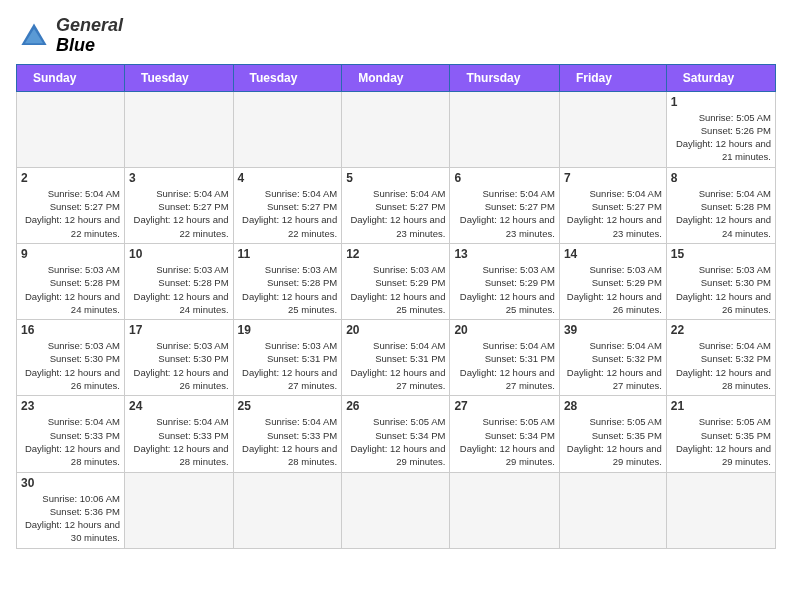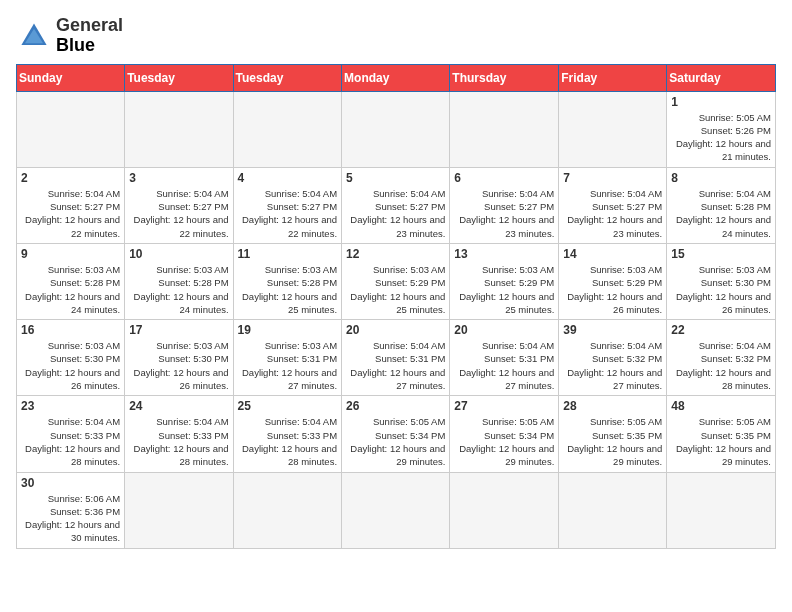--- a/index.html
+++ b/index.html
@@ -13,20 +13,21 @@
     .header {
       display: flex;
       justify-content: space-between;
       align-items: flex-start;
       margin-bottom: 8px;
     }
     .logo {
       display: flex;
       align-items: center;
       gap: 4px;
+      font-style: italic;
     }
     .logo-text {
       font-size: 18px;
       font-weight: bold;
       color: #333;
       line-height: 1.1;
     }
     .logo-text span {
       color: #000000;
     }
@@ -45,25 +46,25 @@
     .location {
       font-size: 14px;
       color: #555;
     }
     .calendar {
       width: 100%;
       border-collapse: collapse;
       border: 1px solid #ccc;
     }
     .calendar th {
-      background: #ef4444;
+      background: #8b5cf6;
       color: #fff;
       font-size: 12px;
       font-weight: bold;
-      padding: 6px 2px;
+      padding: 6px 16px;
       text-align: left;
       border: 1px solid #2a6aaf;
     }
     .calendar td {
       vertical-align: top;
       font-size: 10px;
       color: #333;
       border: 1px solid #ccc;
       padding: 3px 4px;
       width: 113px;
@@ -298,30 +299,30 @@
 Sunset: 5:34 PM
 Daylight: 12 hours and 29 minutes.</div>
         </td>
         <td>
           <div class="day-num">28</div>
           <div class="day-info">Sunrise: 5:05 AM
 Sunset: 5:35 PM
 Daylight: 12 hours and 29 minutes.</div>
         </td>
         <td>
-          <div class="day-num">48</div>
+          <div class="day-num">21</div>
           <div class="day-info">Sunrise: 5:05 AM
 Sunset: 5:35 PM
 Daylight: 12 hours and 29 minutes.</div>
         </td>
       </tr>
       <tr>
         <td>
           <div class="day-num">30</div>
-          <div class="day-info">Sunrise: 5:06 AM
+          <div class="day-info">Sunrise: 10:06 AM
 Sunset: 5:36 PM
 Daylight: 12 hours and 30 minutes.</div>
         </td>
         <td class="empty"></td>
         <td class="empty"></td>
         <td class="empty"></td>
         <td class="empty"></td>
         <td class="empty"></td>
         <td class="empty"></td>
       </tr>

